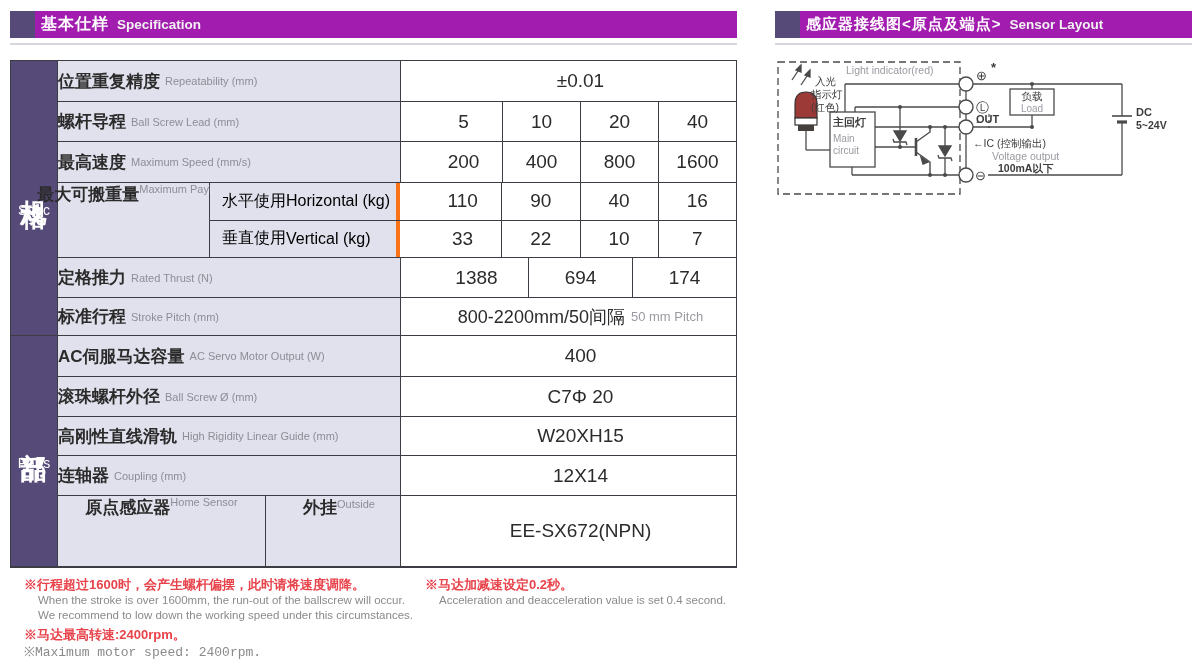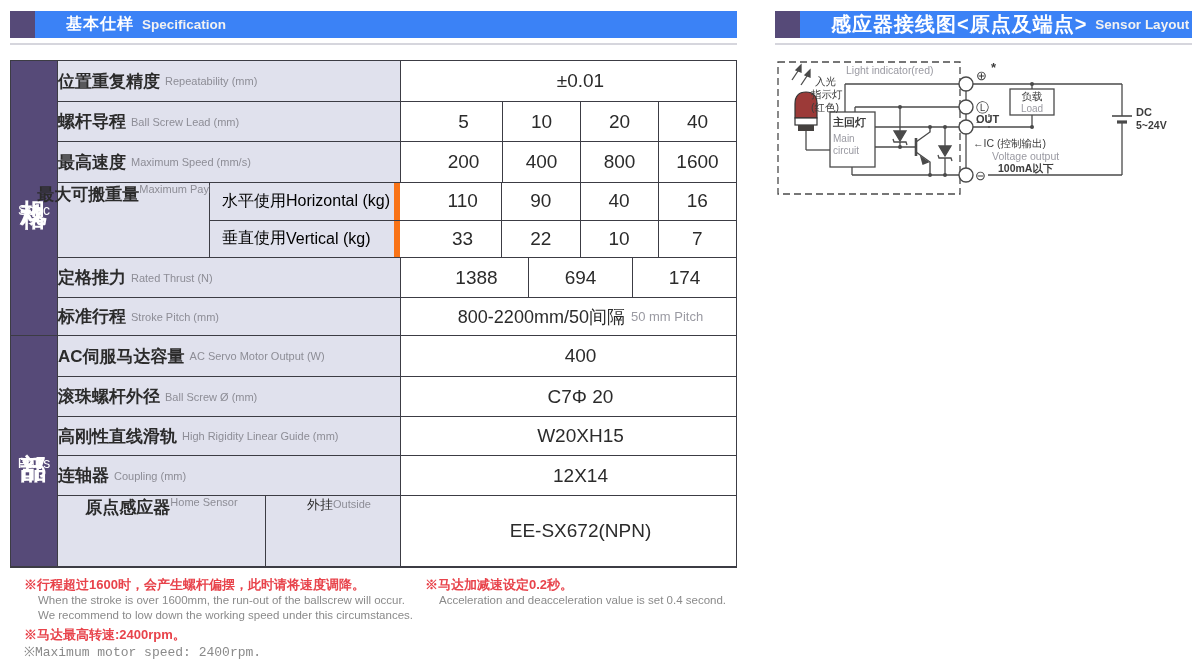--- a/index.html
+++ b/index.html
@@ -5,21 +5,21 @@
   * { margin:0; padding:0; box-sizing:border-box; }
   html,body { width:1200px; height:667px; background:#ffffff; overflow:hidden;
               font-family:"Liberation Sans", sans-serif; }
   .stage { position:relative; width:1200px; height:667px; background:#fff; }
 
   
   .hdr { position:absolute; top:11px; height:27px; display:flex; align-items:stretch; }
   .hdr-spec { left:10px; width:727px; }
   .hdr-sensor { left:775px; width:417px; }
   .hdr .sq { width:25px; background:#564a78; }
-  .hdr .bar { flex:1; background:#3b82f6; color:#fff; display:flex; align-items:center; padding-left:31px;text-align:center; }
+  .hdr .bar { flex:1; background:#a21caf; color:#fff; display:flex; align-items:center; padding-left:6px;text-align:center; }
   .hdr .zh { font-size:16px; font-weight:bold; letter-spacing:1px; }
   .hdr .en { font-size:13.5px; font-weight:bold; margin-left:8px; color:#f2f2f2; }
   .hdr-underline { position:absolute; top:43px; height:2px; background:#d6d6dd; }
   .ul-left { left:10px; width:727px; }
   .ul-right { left:775px; width:417px; }
 
   
   .spec-table { position:absolute; left:10px; top:60px; width:727px;
                 border:1px solid #3c3c44; border-bottom-width:2px; background:#fff; }
   .section { display:flex; }
@@ -41,21 +41,21 @@
   .vals { flex:1; display:flex; background:#fff;padding-left:24px; }
   .vc { flex:1; display:flex; align-items:center; justify-content:center;
         font-size:19px; color:#2b2b2b; }
   .vc + .vc { border-left:1px solid #3c3c44; }
   .vspan { flex:1; display:flex; align-items:center; justify-content:center;
            font-size:19px; color:#2b2b2b; }
   .vspan .sub { font-size:13px; color:#9a9aa2; margin-left:6px; }
   .subcol { display:flex; flex-direction:column; flex:1; }
   .subrow { display:flex; flex:1; }
   .subrow + .subrow { border-top:1px solid #3c3c44; }
-  .sub-lbl { width:190px; background:#e0e1ed; padding-left:12px; border-right:6px solid #f97316; }
+  .sub-lbl { width:190px; background:#e0e1ed; padding-left:12px; border-right:4px solid #f97316; }
   .lbl-payload { width:152px; }
   .lbl-home { width:208px; }
   .lbl-mount { width:135px; background:#e0e1ed; padding-left:12px; border-right:1px solid #3c3c44; }
 
   
   .notes-left { position:absolute; left:24px; top:576px; width:410px; }
   .notes-right { position:absolute; left:425px; top:576px; width:330px; }
   .note-red { color:#e8434b; font-size:13px; font-weight:bold; line-height:17px; }
   .note-gray { color:#8a8a8a; font-size:11.5px; line-height:15px; padding-left:14px; }
   .note-gray2 { color:#8a8a8a; font-size:13px; line-height:19px;font-family:Liberation Mono, monospace; }
@@ -74,21 +74,21 @@
     <div class="bar">
       <span class="zh">基本仕样</span>
       <span class="en">Specification</span>
     </div>
   </div>
   <div class="hdr-underline ul-left"></div>
 
   <div class="hdr hdr-sensor">
     <div class="sq"></div>
     <div class="bar">
-      <span class="zh" style="font-size:20px;">感应器接线图&lt;原点及端点&gt;</span>
+      <span class="zh" style="font-size:15px;">感应器接线图&lt;原点及端点&gt;</span>
       <span class="en">Sensor Layout</span>
     </div>
   </div>
   <div class="hdr-underline ul-right"></div>
 
   <div class="spec-table">
 
     <div class="section section-spec">
       <div class="side-cell">
         <span class="side-zh">规格</span>
@@ -239,21 +239,21 @@
               <div class="vspan">12X14</div>
             </div>
         </div>
 
         <div class="row" style="height:71px">
           <div class="cell lbl lbl-home lbl-stack">
             <span class="zh">原点感应器</span>
             <span class="en">Home Sensor</span>
           </div>
           <div class="cell lbl-mount lbl-stack" style="display:flex;">
-            <span class="zh" style="font-size:13px;font-weight:normal;color:#2b2b2b;">外挂</span>
+            <span class="zh" style="font-size:17px;font-weight:bold;color:#2b2b2b;">外挂</span>
             <span class="en" style="font-size:11px;color:#8d8d96;margin-top:2px;">Outside</span>
           </div>
           <div class="vals">
               <div class="vspan">EE-SX672(NPN)</div>
             </div>
         </div>
 
       </div>
     </div>
   </div>

